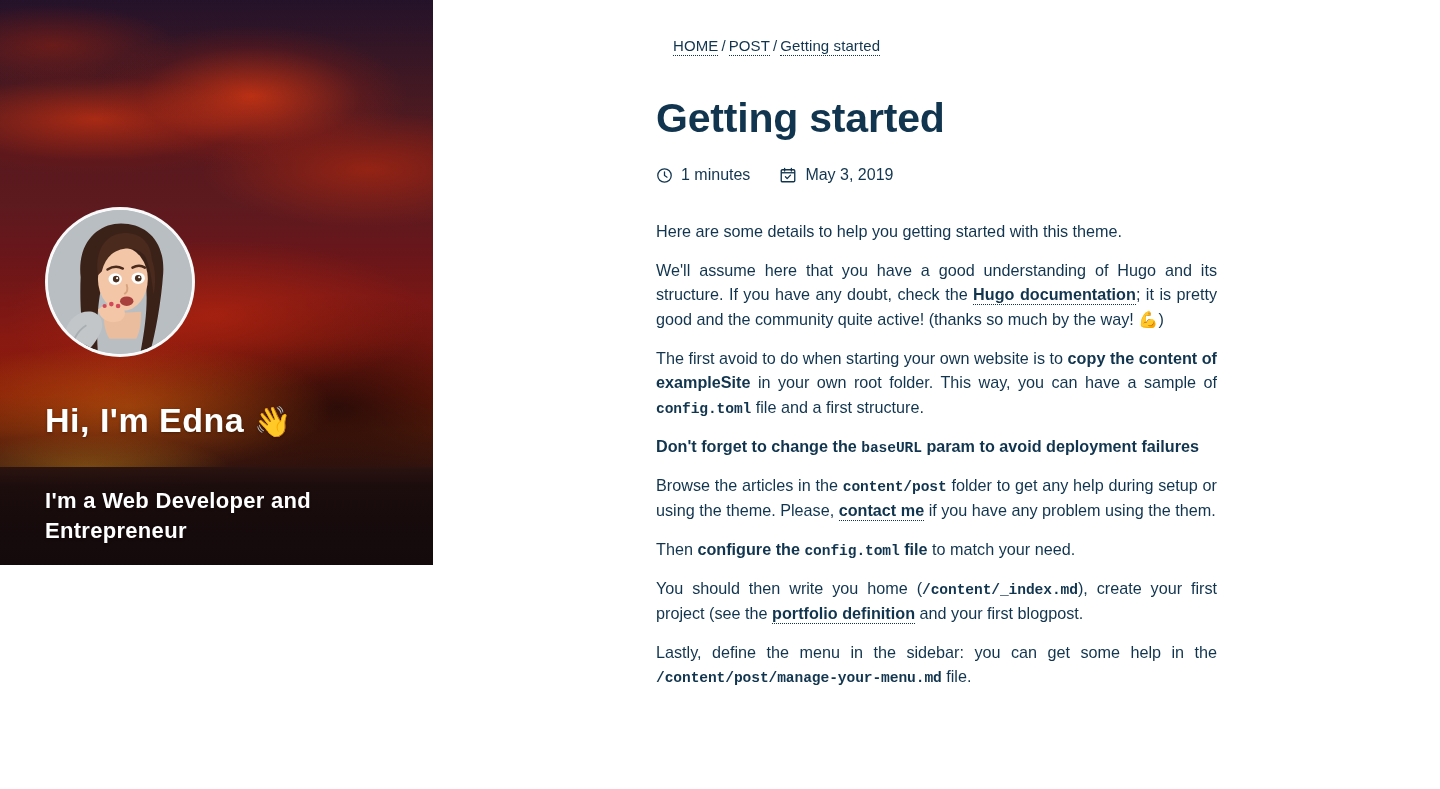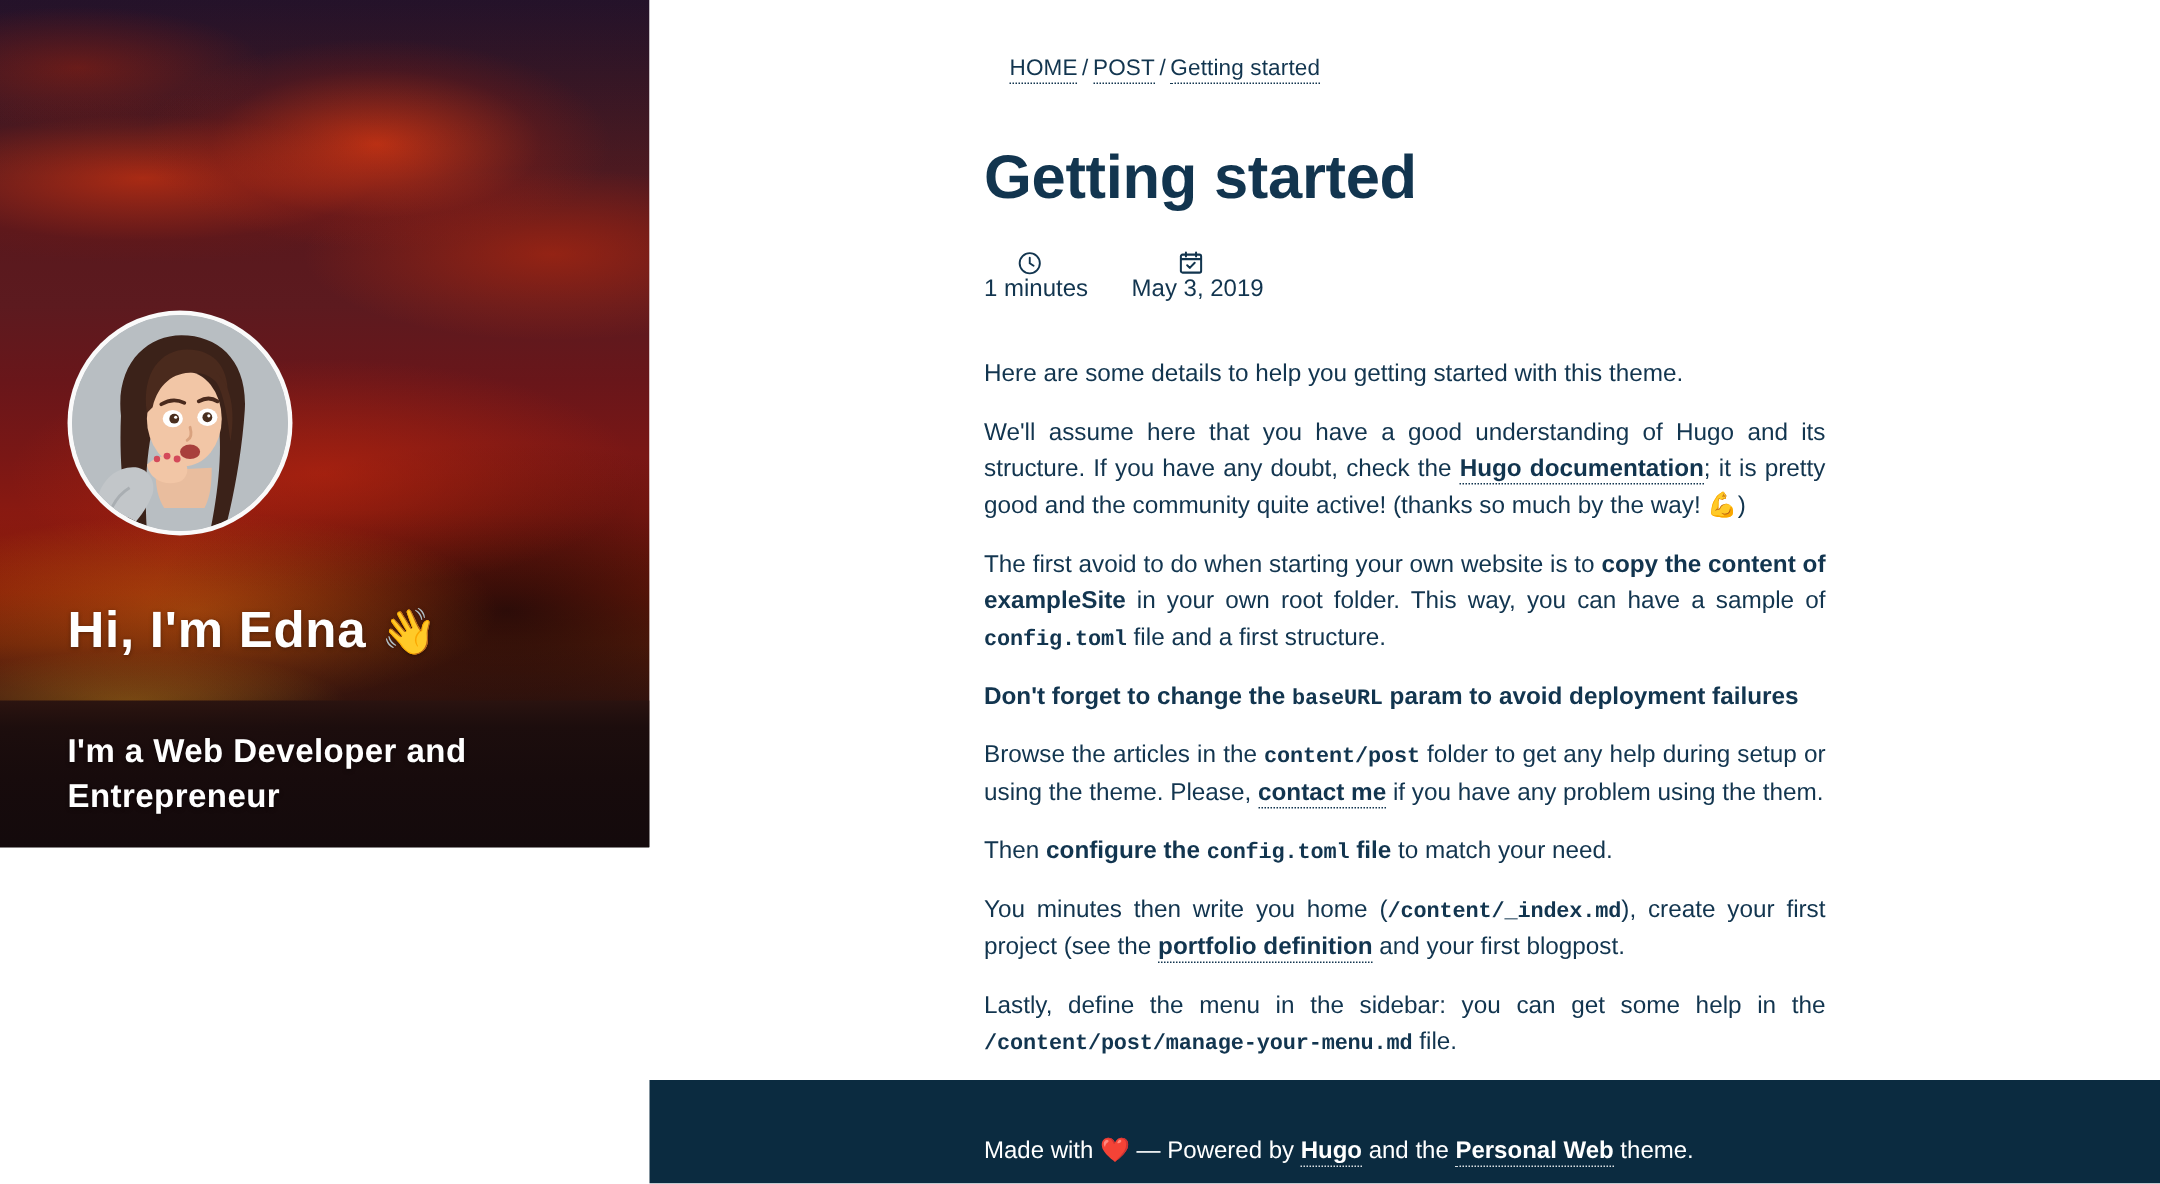--- a/index.html
+++ b/index.html
@@ -161,21 +161,21 @@
     letter-spacing: -0.2px;
     line-height: 1.0;
   }
 
   .post-meta {
     margin: 27px 0 0 0;
     display: flex; align-items: center;
     color: #12354f;
     font-size: 16px;
   }
-  .post-meta .meta-item { display: flex; align-items: center; flex-direction: column; }
+  .post-meta .meta-item { display: flex; align-items: center; }
   .post-meta .meta-item + .meta-item { margin-left: 29px; }
   .post-meta .mi-icon { display: inline-flex; margin-right: 8px; }
 
   .post-body { margin-top: 35px; }
   .post-body p {
     margin: 0 0 14px 0;
     font-size: 16.2px;
     line-height: 1.52;
     color: #12354f;
     text-align: justify;
@@ -355,28 +355,22 @@
         <p><span>We'll assume here that you have a good understanding of Hugo and its structure. If you have any doubt, check the </span><a href="#">Hugo documentation</a><span>; it is pretty good and the community quite active! (thanks so much by the way! 💪)</span></p>
 
         <p><span>The first avoid to do when starting your own website is to </span><strong>copy the content of exampleSite</strong><span> in your own root folder. This way, you can have a sample of </span><code>config.toml</code><span> file and a first structure.</span></p>
 
         <p><strong>Don't forget to change the </strong><code>baseURL</code><strong> param to avoid deployment failures</strong></p>
 
         <p><span>Browse the articles in the </span><code>content/post</code><span> folder to get any help during setup or using the theme. Please, </span><a href="#">contact me</a><span> if you have any problem using the them.</span></p>
 
         <p><span>Then </span><strong>configure the </strong><code>config.toml</code><strong> file</strong><span> to match your need.</span></p>
 
-        <p><span>You minutes then write you home (</span><code>/content/_index.md</code><span>), create your first project (see the </span><a href="#">portfolio definition</a><span> and your first blogpost.</span></p>
+        <p><span>You should then write you home (</span><code>/content/_index.md</code><span>), create your first project (see the </span><a href="#">portfolio definition</a><span> and your first blogpost.</span></p>
 
         <p><span>Lastly, define the menu in the sidebar: you can get some help in the </span><code>/content/post/manage-your-menu.md</code><span> file.</span></p>
 
       </article>
     </div>
   </main>
 
-  <footer class="footer">
-    <div class="footer-inner">
-      <p><span>Made with </span><span class="heart">❤️</span><span> — Powered by </span><a href="#">Hugo</a><span> and the </span><a href="#">Personal Web</a><span> theme.</span></p>
-      <p>© Edna Westermann</p>
-    </div>
-  </footer>
 
 </div>
 
 </body></html>

